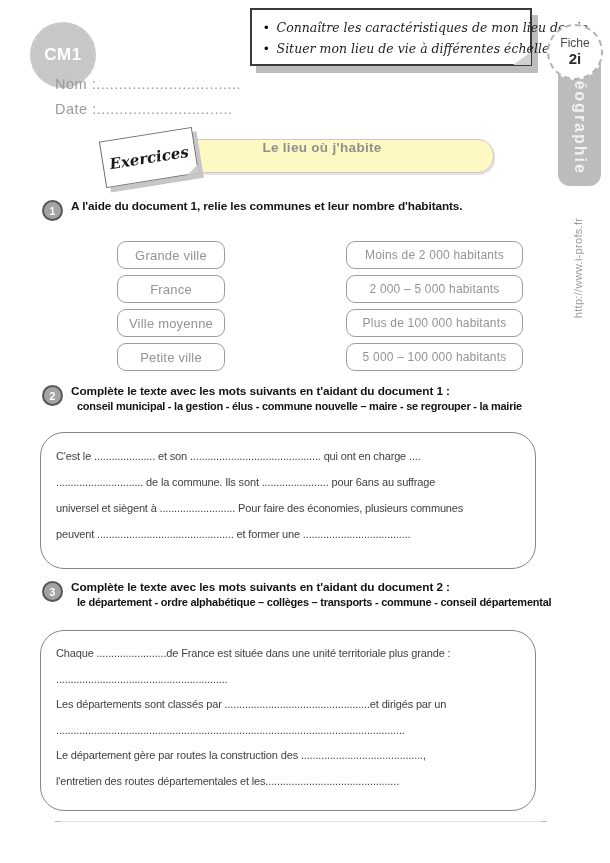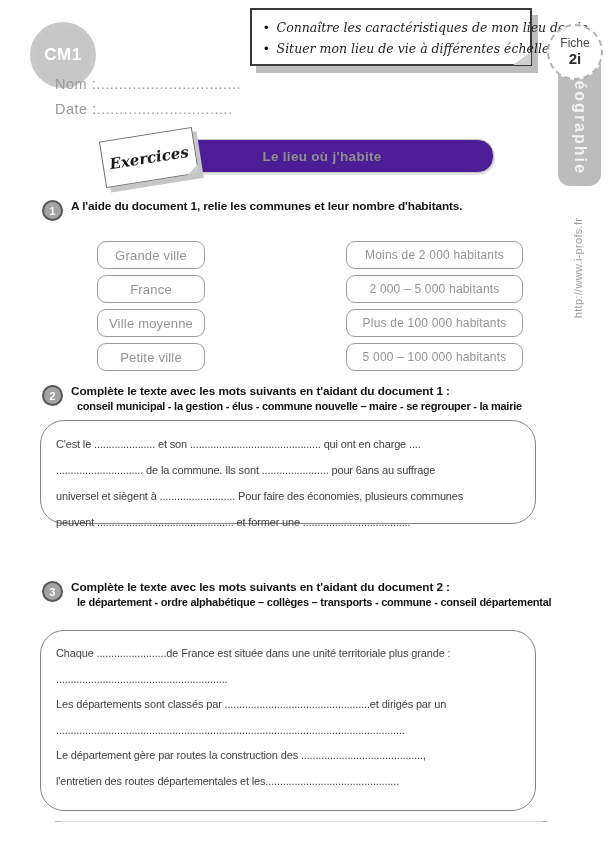--- a/index.html
+++ b/index.html
@@ -63,23 +63,23 @@
   .field-row {
     position:absolute; left:55px; display:flex; gap:0;
     color:#9b9b9b; font-size:14.5px; letter-spacing:.5px; white-space:nowrap;
   }
   .field-nom { top:76px; }
   .field-date { top:101px; }
 
   
   .title-bar {
     position:absolute; left:150px; top:139px; width:342px; height:32px;
-    border:1.5px solid #c8c8c8; border-radius:16px; background:#4c1d95;
+    border:1.5px solid #c8c8c8; border-radius:16px; background:#fef9c3;
     box-shadow:1px 2px 0 #e3e3e3; z-index:2;
-    display:flex; align-items:center; justify-content:center;
+    display:flex; align-items:flex-start; justify-content:center;
   }
   .title-bar span { font-weight:bold; font-size:13.5px; color:#8f8f8f; letter-spacing:.3px; }
   .exo-card {
     position:absolute; left:102px; top:134px; width:92px; height:45px;
     background:#fff; border:1.5px solid #6e6e6e; transform:rotate(-9deg);
     box-shadow:4px 5px 0 #c6c6c6; z-index:4;
     display:flex; align-items:center; justify-content:center;
   }
   .exo-card span {
     font-family:"DejaVu Serif", serif; font-style:italic; font-weight:bold;
@@ -97,37 +97,37 @@
     background:#a3a3a3; border:2px solid #565656; color:#fff;
     font-size:10.5px; font-weight:bold;
     display:flex; align-items:center; justify-content:center; margin-top:1px;
   }
   .exo-head-1 { top:199px; } .exo-head-2 { top:384px; } .exo-head-3 { top:580px; }
   .instr { font-weight:bold; color:#141414; font-size:11.8px; line-height:15px; letter-spacing:-.1px; white-space:nowrap; }
   .wordbank { font-weight:bold; color:#141414; font-size:11px; line-height:15px; letter-spacing:-.25px; padding-left:6px; white-space:nowrap; }
 
   
   .match-col { position:absolute; top:241px; display:flex; flex-direction:column; gap:6px; }
-  .match-col-left { left:97px; width:108px; }
+  .match-col-left { left:117px; width:108px; }
   .match-col-right { left:346px; width:177px; }
   .mbox {
     height:28px; border:1.5px solid #9d9d9d; border-radius:9px; background:#fff;
     box-sizing:border-box; display:flex; align-items:center; justify-content:center;
     color:#939393; letter-spacing:.2px; white-space:nowrap;
   }
   .match-col-left .mbox { font-size:13px; }
   .match-col-right .mbox { font-size:12px; }
 
   
   .fillbox {
     position:absolute; left:40px; width:496px; background:#fff;
     border:1.3px solid #858585; border-radius:24px; box-sizing:border-box;
     padding:10px 13px 0 15px;
   }
-  .fillbox-2 { top:420px; height:104px; }
+  .fillbox-2 { top:432px; height:137px; }
   .fillbox-3 { top:630px; height:181px; }
   .fline { font-size:11px; color:#414141; white-space:nowrap; overflow:hidden; letter-spacing:-.15px; }
   .fillbox-2 .fline { line-height:26px; }
   .fillbox-3 .fline { line-height:25.5px; }
 
   .bottom-rule {
     position:absolute; left:55px; top:821px; width:492px; height:1px;
     background:linear-gradient(to right,#b9b9b9 0 6px,#e2e2e2 6px calc(100% - 6px),#b9b9b9 calc(100% - 6px));
   }
 </style>

